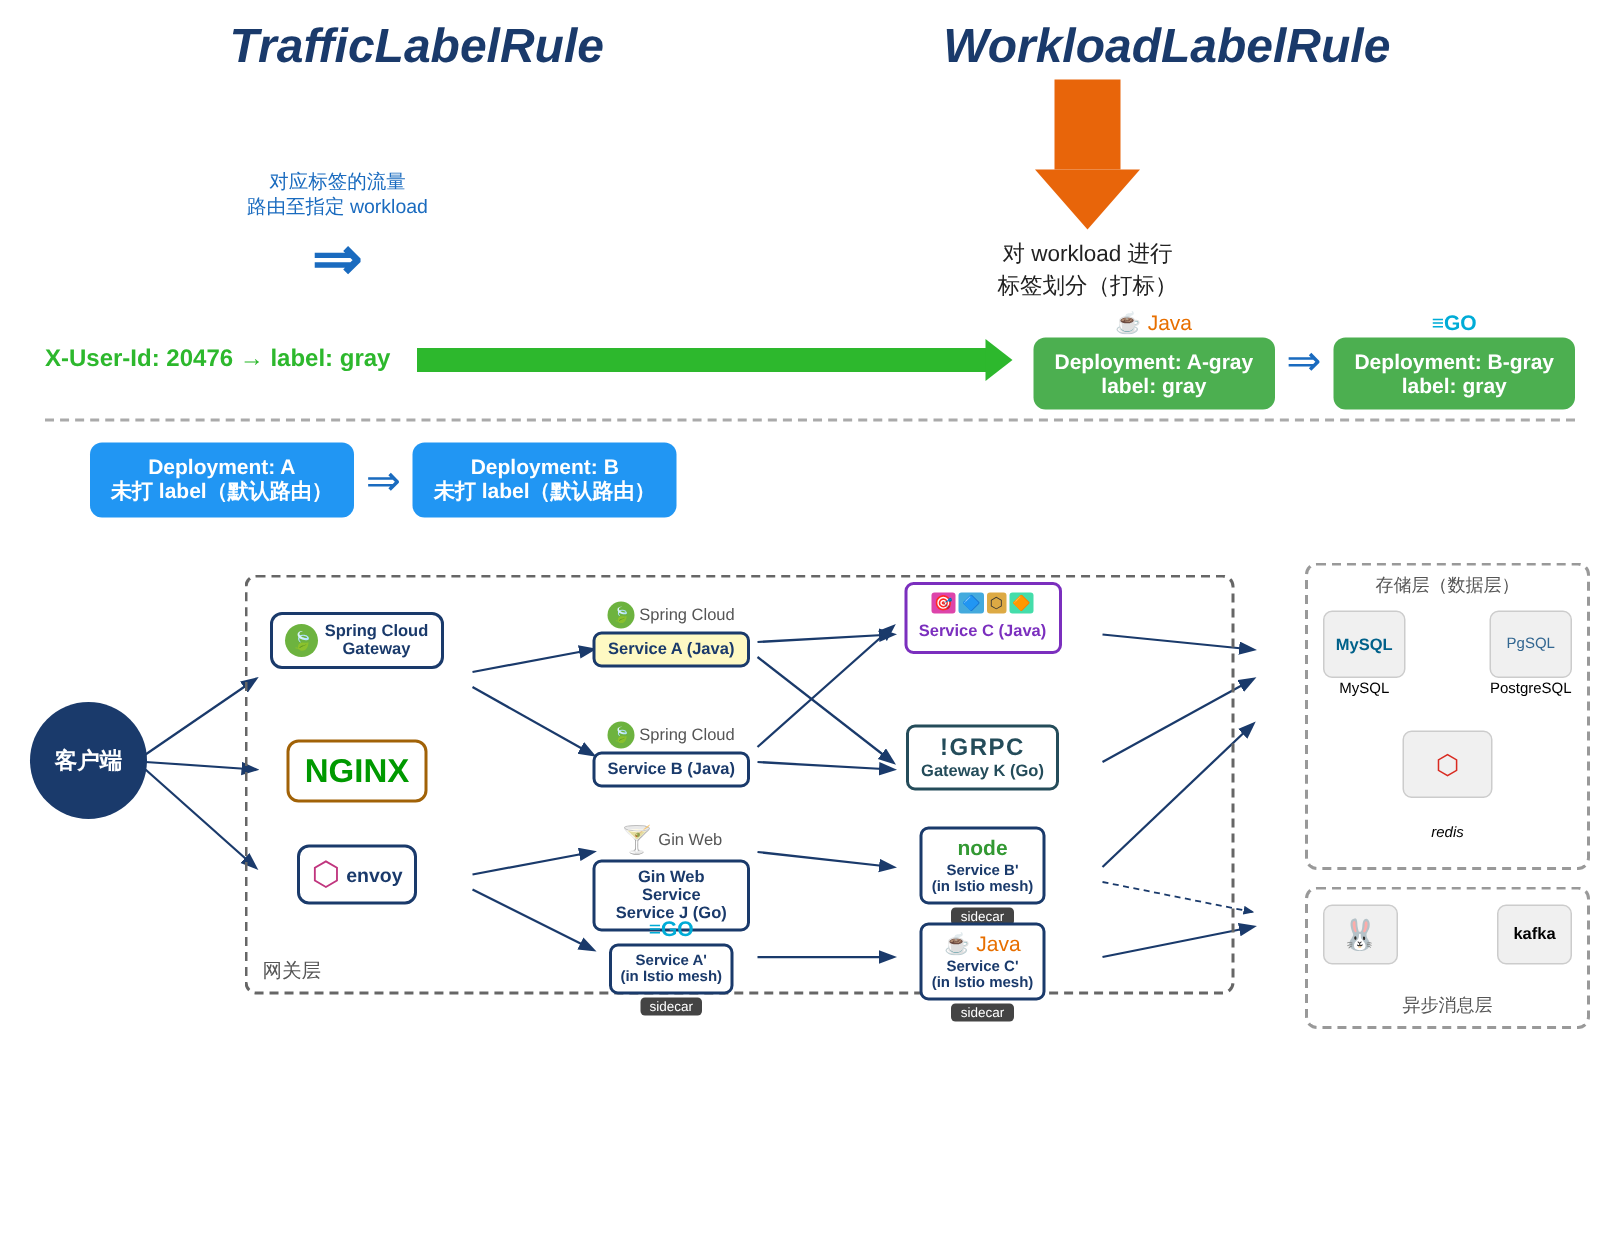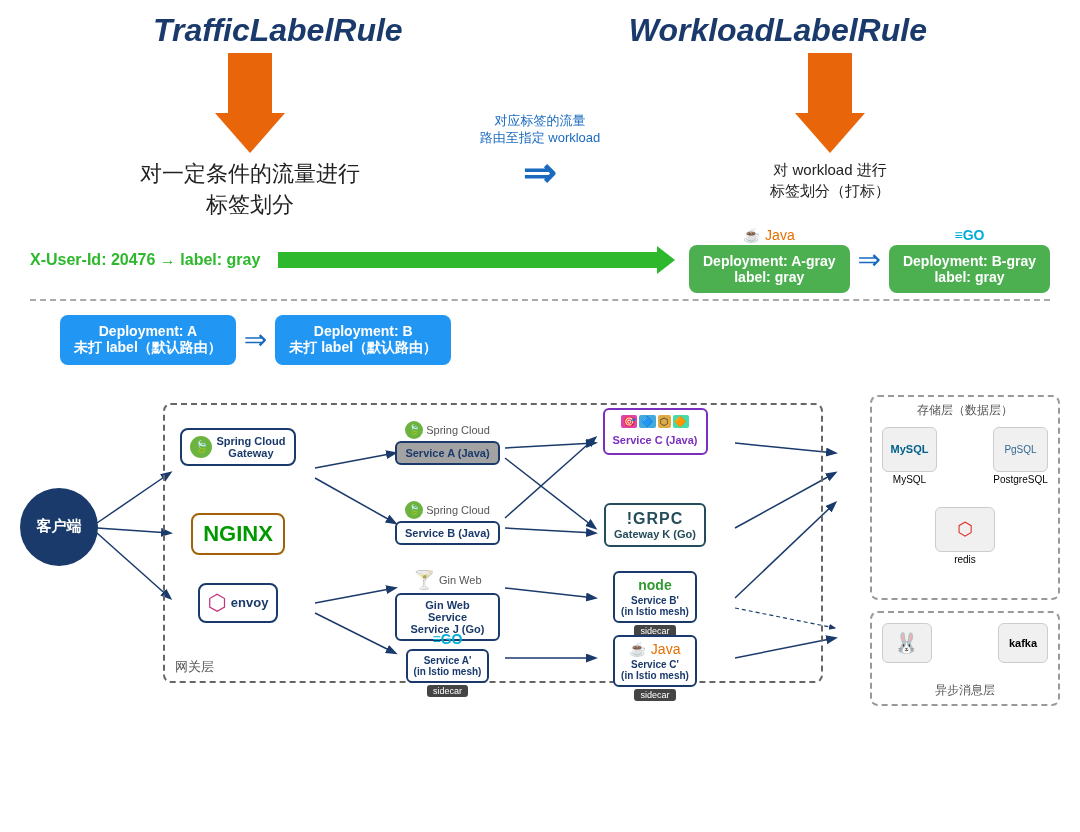--- a/index.html
+++ b/index.html
@@ -42,27 +42,20 @@
   <div style="text-align:center;">
     <span style="font-size:32px;font-weight:900;color:#1a3a6b;font-style:italic;">TrafficLabelRule</span>
   </div>
   <div style="text-align:center;">
     <span style="font-size:32px;font-weight:900;color:#1a3a6b;font-style:italic;">WorkloadLabelRule</span>
   </div>
 </div>
 
 <div class="two-col" style="padding: 4px 40px 0; justify-content: space-around; align-items: flex-start;">
 
-  <div style="display:flex;flex-direction:column;align-items:center;width:40%;">
-    <div class="orange-arrow-shape">
-      <div class="orange-arrow-body"></div>
-      <div class="orange-arrow-head"></div>
-    </div>
-    <div style="font-size:22px;color:#222;text-align:center;line-height:1.4;">对一定条件的流量进行<br>标签划分</div>
-  </div>
 
   <div style="display:flex;flex-direction:column;align-items:center;justify-content:flex-end;padding-top:60px;width:14%;min-width:100px;">
     <div style="font-size:13px;color:#1a6bbf;text-align:center;line-height:1.3;">
       <span>对应标签的流量</span><br>
       <span>路由至指定 workload</span>
     </div>
     <div style="font-size:40px;color:#1a6bbf;font-weight:bold;margin-top:2px;">⇒</div>
   </div>
 
   <div style="display:flex;flex-direction:column;align-items:center;width:40%;">
@@ -178,21 +171,21 @@
       <div style="width:55px;height:45px;background:#f0f0f0;border-radius:6px;display:flex;align-items:center;justify-content:center;border:1px solid #ccc;">
         <span style="color:#336791;font-size:10px;font-weight:normal;">PgSQL</span>
       </div>
       <span style="font-size:10px;margin-top:2px;">PostgreSQL</span>
     </div>
 
     <div style="position:absolute;left:50%;transform:translateX(-50%);top:110px;display:flex;flex-direction:column;align-items:center;">
       <div style="width:60px;height:45px;background:#f0f0f0;border-radius:6px;display:flex;align-items:center;justify-content:center;border:1px solid #ccc;">
         <span style="color:#d92b21;font-size:18px;">⬡</span>
       </div>
-      <span style="font-size:10px;margin-top:2px;">redis</span>
+      <span style="font-size:10px;margin-top:18px;font-style:italic;">redis</span>
     </div>
   </div>
 
   <div style="position:absolute;right:5px;top:238px;width:190px;height:95px;border:2px dashed #999;border-radius:8px;background:white;">
     <span style="position:absolute;bottom:5px;left:50%;transform:translateX(-50%);font-size:12px;color:#555;white-space:nowrap;">异步消息层</span>
 
     <div style="position:absolute;right:10px;top:10px;display:flex;flex-direction:column;align-items:center;">
       <div style="width:50px;height:40px;background:#f0f0f0;border-radius:6px;display:flex;align-items:center;justify-content:center;border:1px solid #ccc;">
         <span style="font-size:11px;font-weight:bold;">kafka</span>
       </div>
@@ -227,21 +220,21 @@
         <span style="font-size:13px;font-weight:600;color:#1a3a6b;">envoy</span>
       </div>
     </div>
   </div>
 
   <div style="position:absolute;left:380px;top:48px;display:flex;flex-direction:column;align-items:center;width:105px;">
     <div style="display:flex;align-items:center;gap:3px;margin-bottom:2px;">
       <span style="background:#6db33f;border-radius:50%;width:18px;height:18px;display:inline-flex;align-items:center;justify-content:center;color:white;font-size:10px;">🍃</span>
       <span style="font-size:11px;color:#555;">Spring Cloud</span>
     </div>
-    <div style="border:2px solid #1a3a6b;border-radius:6px;padding:4px 8px;background:#a3a3a3;text-align:right;font-size:11px;color:#1a3a6b;font-weight:600;">Service A (Java)</div>
+    <div style="border:2px solid #1a3a6b;border-radius:6px;padding:4px 8px;background:#fef9c3;text-align:right;font-size:11px;color:#1a3a6b;font-weight:600;">Service A (Java)</div>
   </div>
 
   <div style="position:absolute;left:380px;top:128px;display:flex;flex-direction:column;align-items:center;width:105px;">
     <div style="display:flex;align-items:center;gap:3px;margin-bottom:2px;">
       <span style="background:#6db33f;border-radius:50%;width:18px;height:18px;display:inline-flex;align-items:center;justify-content:center;color:white;font-size:10px;">🍃</span>
       <span style="font-size:11px;color:#555;">Spring Cloud</span>
     </div>
     <div style="border:2px solid #1a3a6b;border-radius:6px;padding:4px 8px;background:white;text-align:center;font-size:11px;color:#1a3a6b;font-weight:600;">Service B (Java)</div>
   </div>
 

